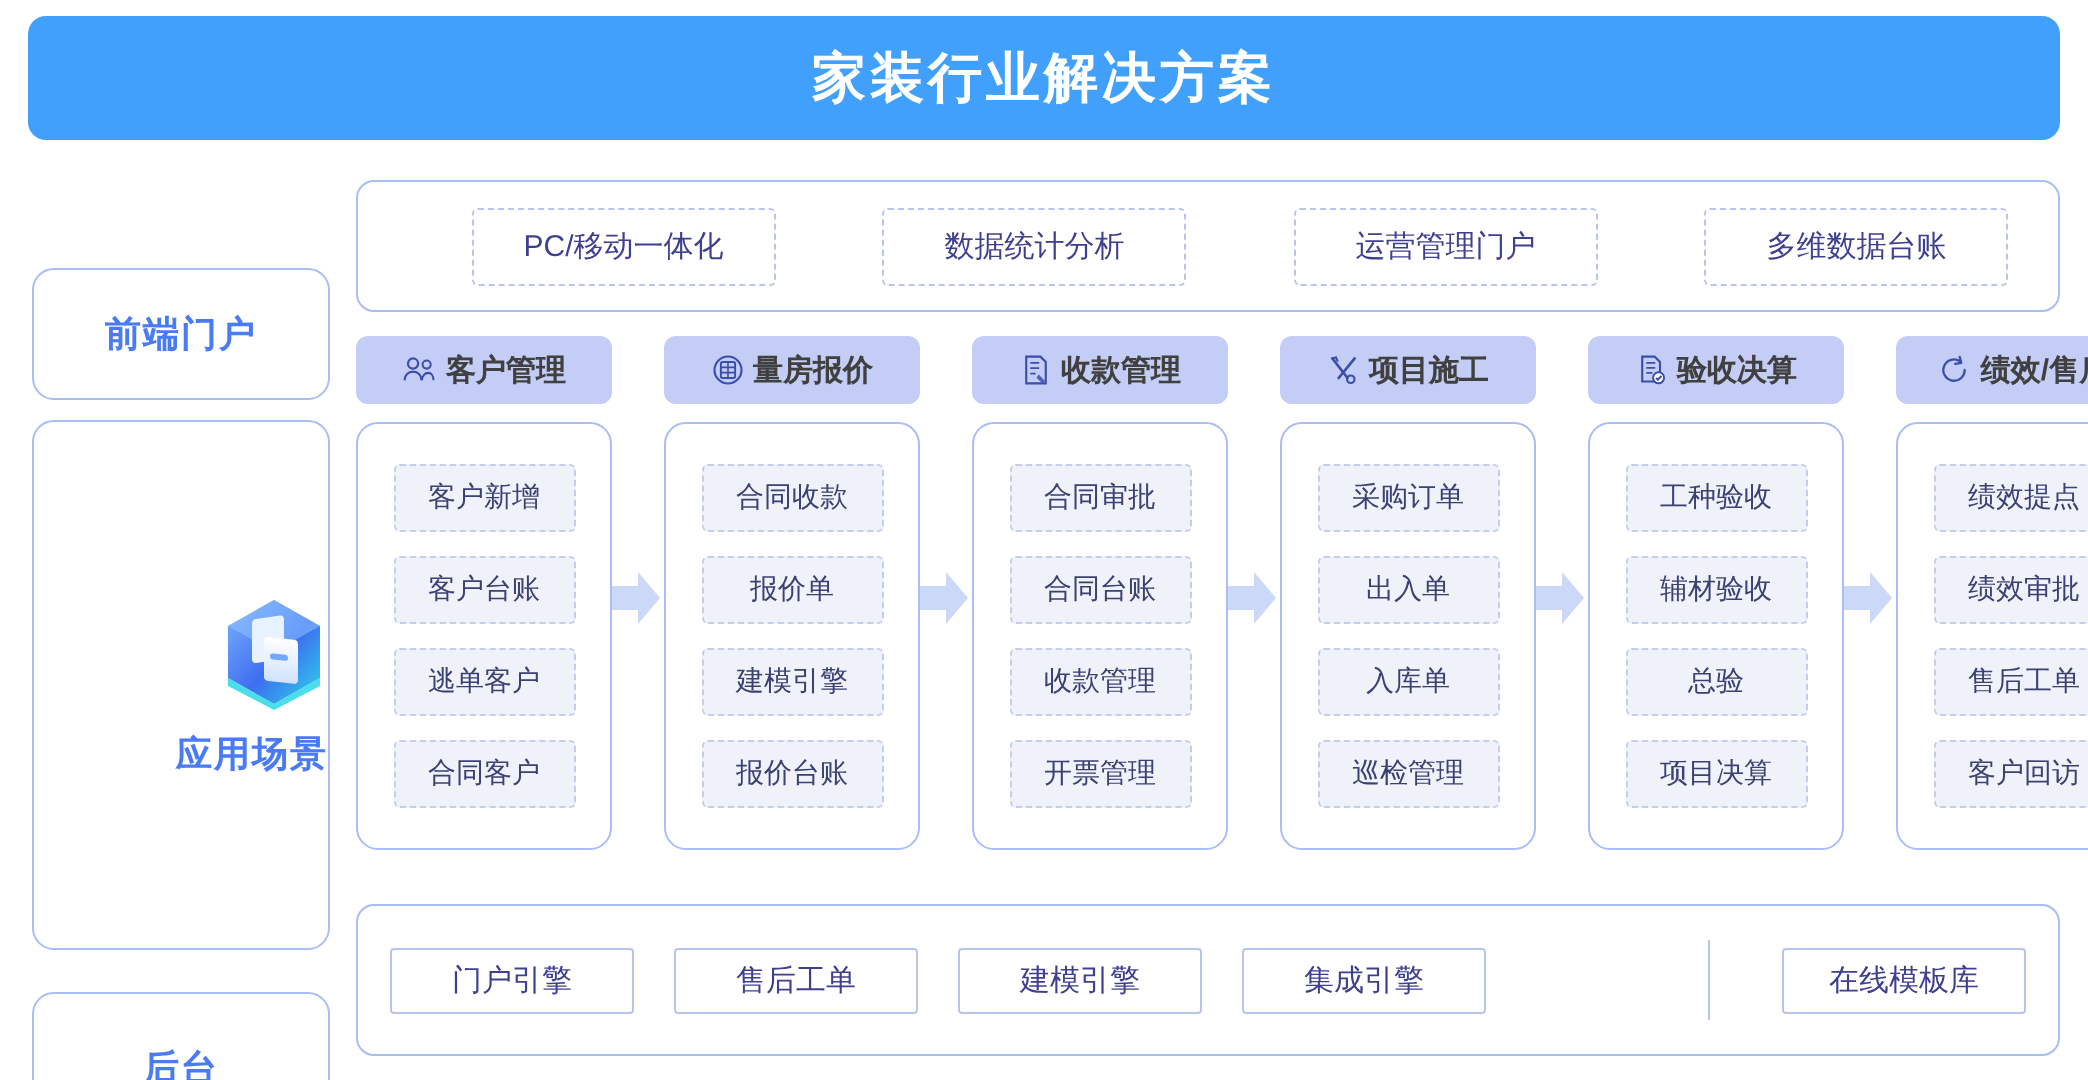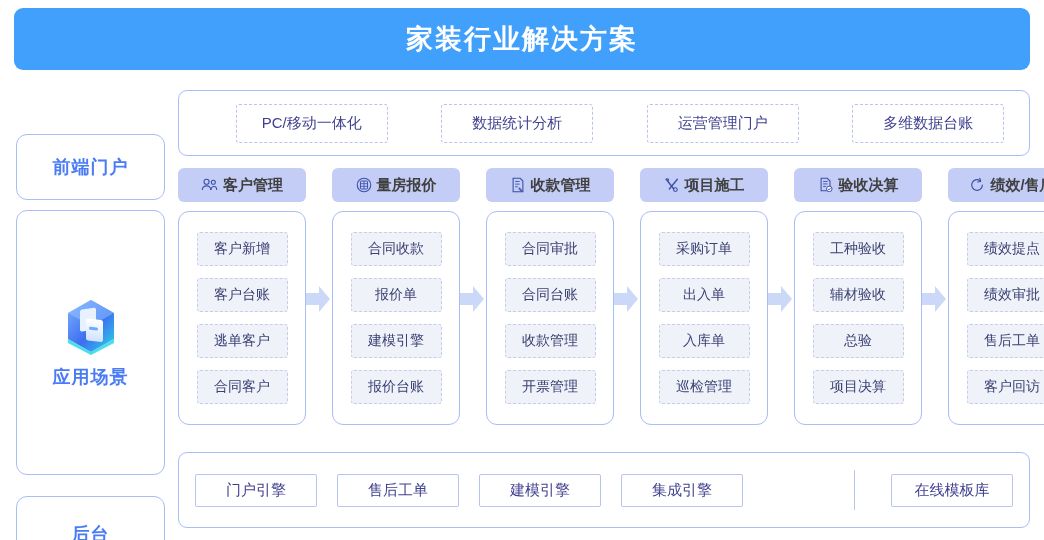--- a/index.html
+++ b/index.html
@@ -27,21 +27,21 @@
     position:absolute;left:16px;
     background:#ffffff;border:1.3px solid #a9bdf6;border-radius:11px;
     display:flex;flex-direction:column;align-items:center;justify-content:center;
     box-sizing:border-box;
     margin-top:44px;
   }
   .rail-box .rail-label{
     color:#4a7bf7;font-size:18px;font-weight:bold;letter-spacing:1px;
   }
   #rail-portal{top:90px;width:149px;height:66px;}
-  #rail-scene{top:166px;width:149px;height:265px;}
+  #rail-scene{top:166px;width:149px;height:265px;align-items:flex-end;}
   #rail-backend{top:452px;width:149px;height:76px;}
 
   .scene-icon{
     width:54px;height:58px;margin-bottom:10px;display:block;
   }
 
   
   .portal-panel{
     position:absolute;left:178px;top:90px;width:852px;height:66px;
     border:1.3px solid #a9bdf6;border-radius:9px;background:#fff;

